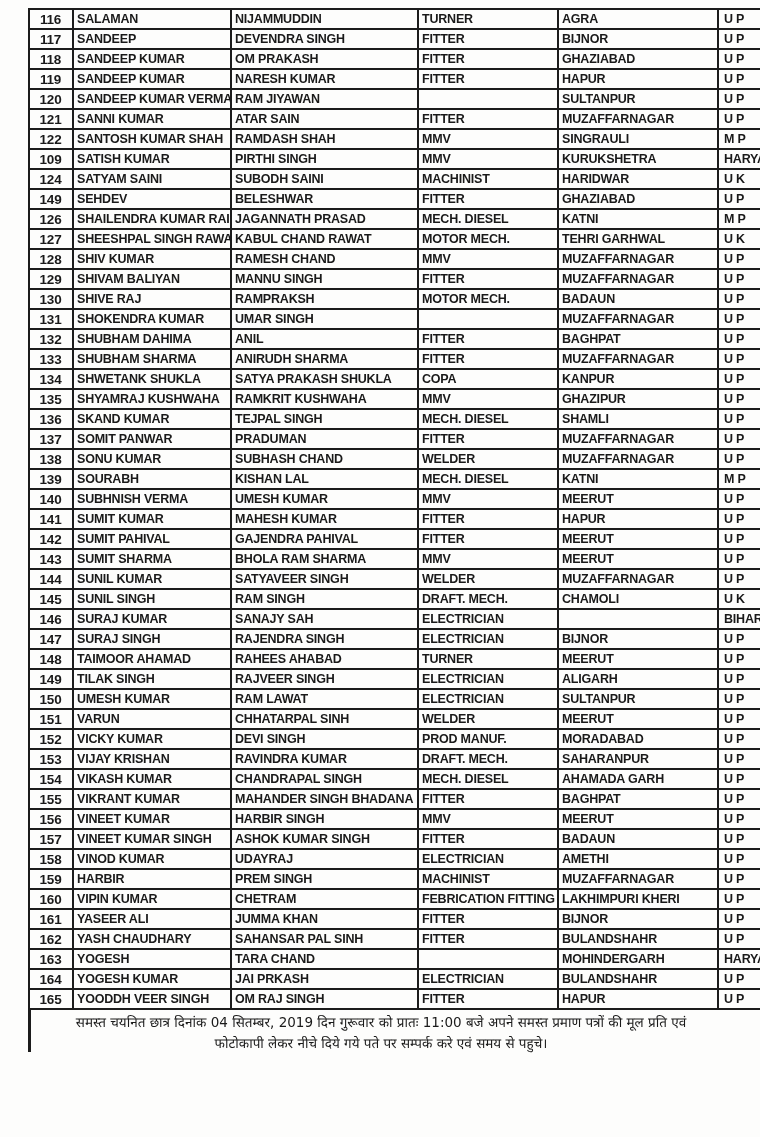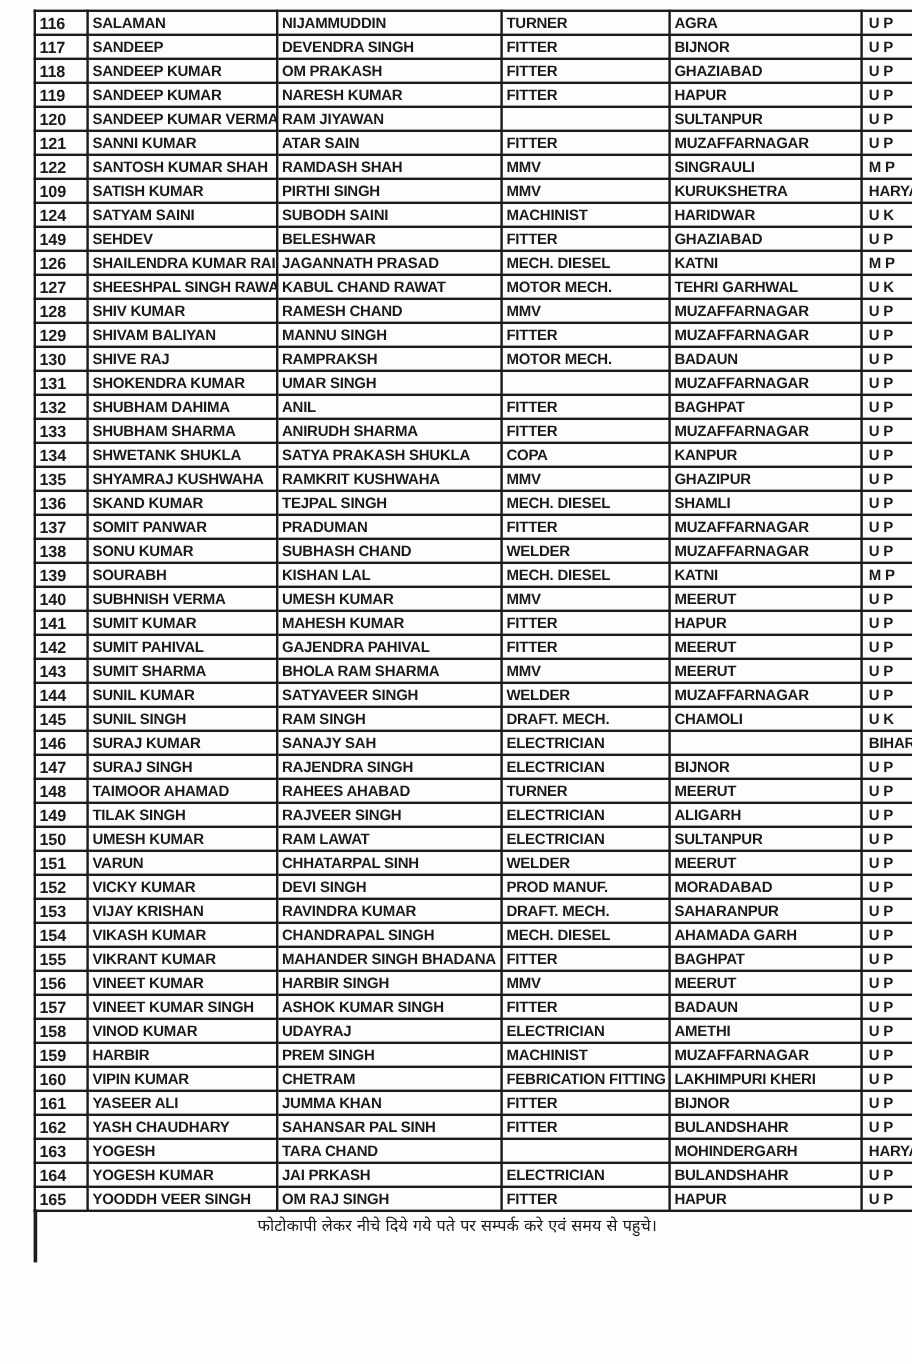--- a/index.html
+++ b/index.html
@@ -23,21 +23,21 @@
     height:18px;
     padding:0 2px 0 3px;
     font-size:12.5px;
     font-weight:bold;
     letter-spacing:-0.2px;
     white-space:nowrap;
     overflow:hidden;
     vertical-align:middle;
   }
   .roster td.c-sno{
-    text-align:left;
+    text-align:center;
     padding-right:4px;
     font-size:13.5px;
   }
   .roster td.c-state{padding-left:5px;}
   .note-left-border{
     position:absolute;
     left:28px;top:1008px;
     width:3px;height:44px;
     background:#1c1c1c;
   }
@@ -475,19 +475,20 @@
       <td class="c-trade">FITTER</td>
       <td class="c-district">HAPUR</td>
       <td class="c-state">U P</td>
     </tr>
       </tbody>
   </table>
 
   <div class="note-left-border"></div>
 
   <div class="note-hindi">
+    <div>समस्त चयनित छात्र दिनांक 04 सितम्बर, 2019 दिन गुरूवार को प्रातः 11:00 बजे अपने समस्त प्रमाण पत्रों की मूल प्रति एवं</div>
     <div>फोटोकापी लेकर नीचे दिये गये पते पर सम्पर्क करे एवं समय से पहुचे।</div>
   </div>
 
   <div class="footer-en">
   </div>
 
 </div>
 
 </body></html>

